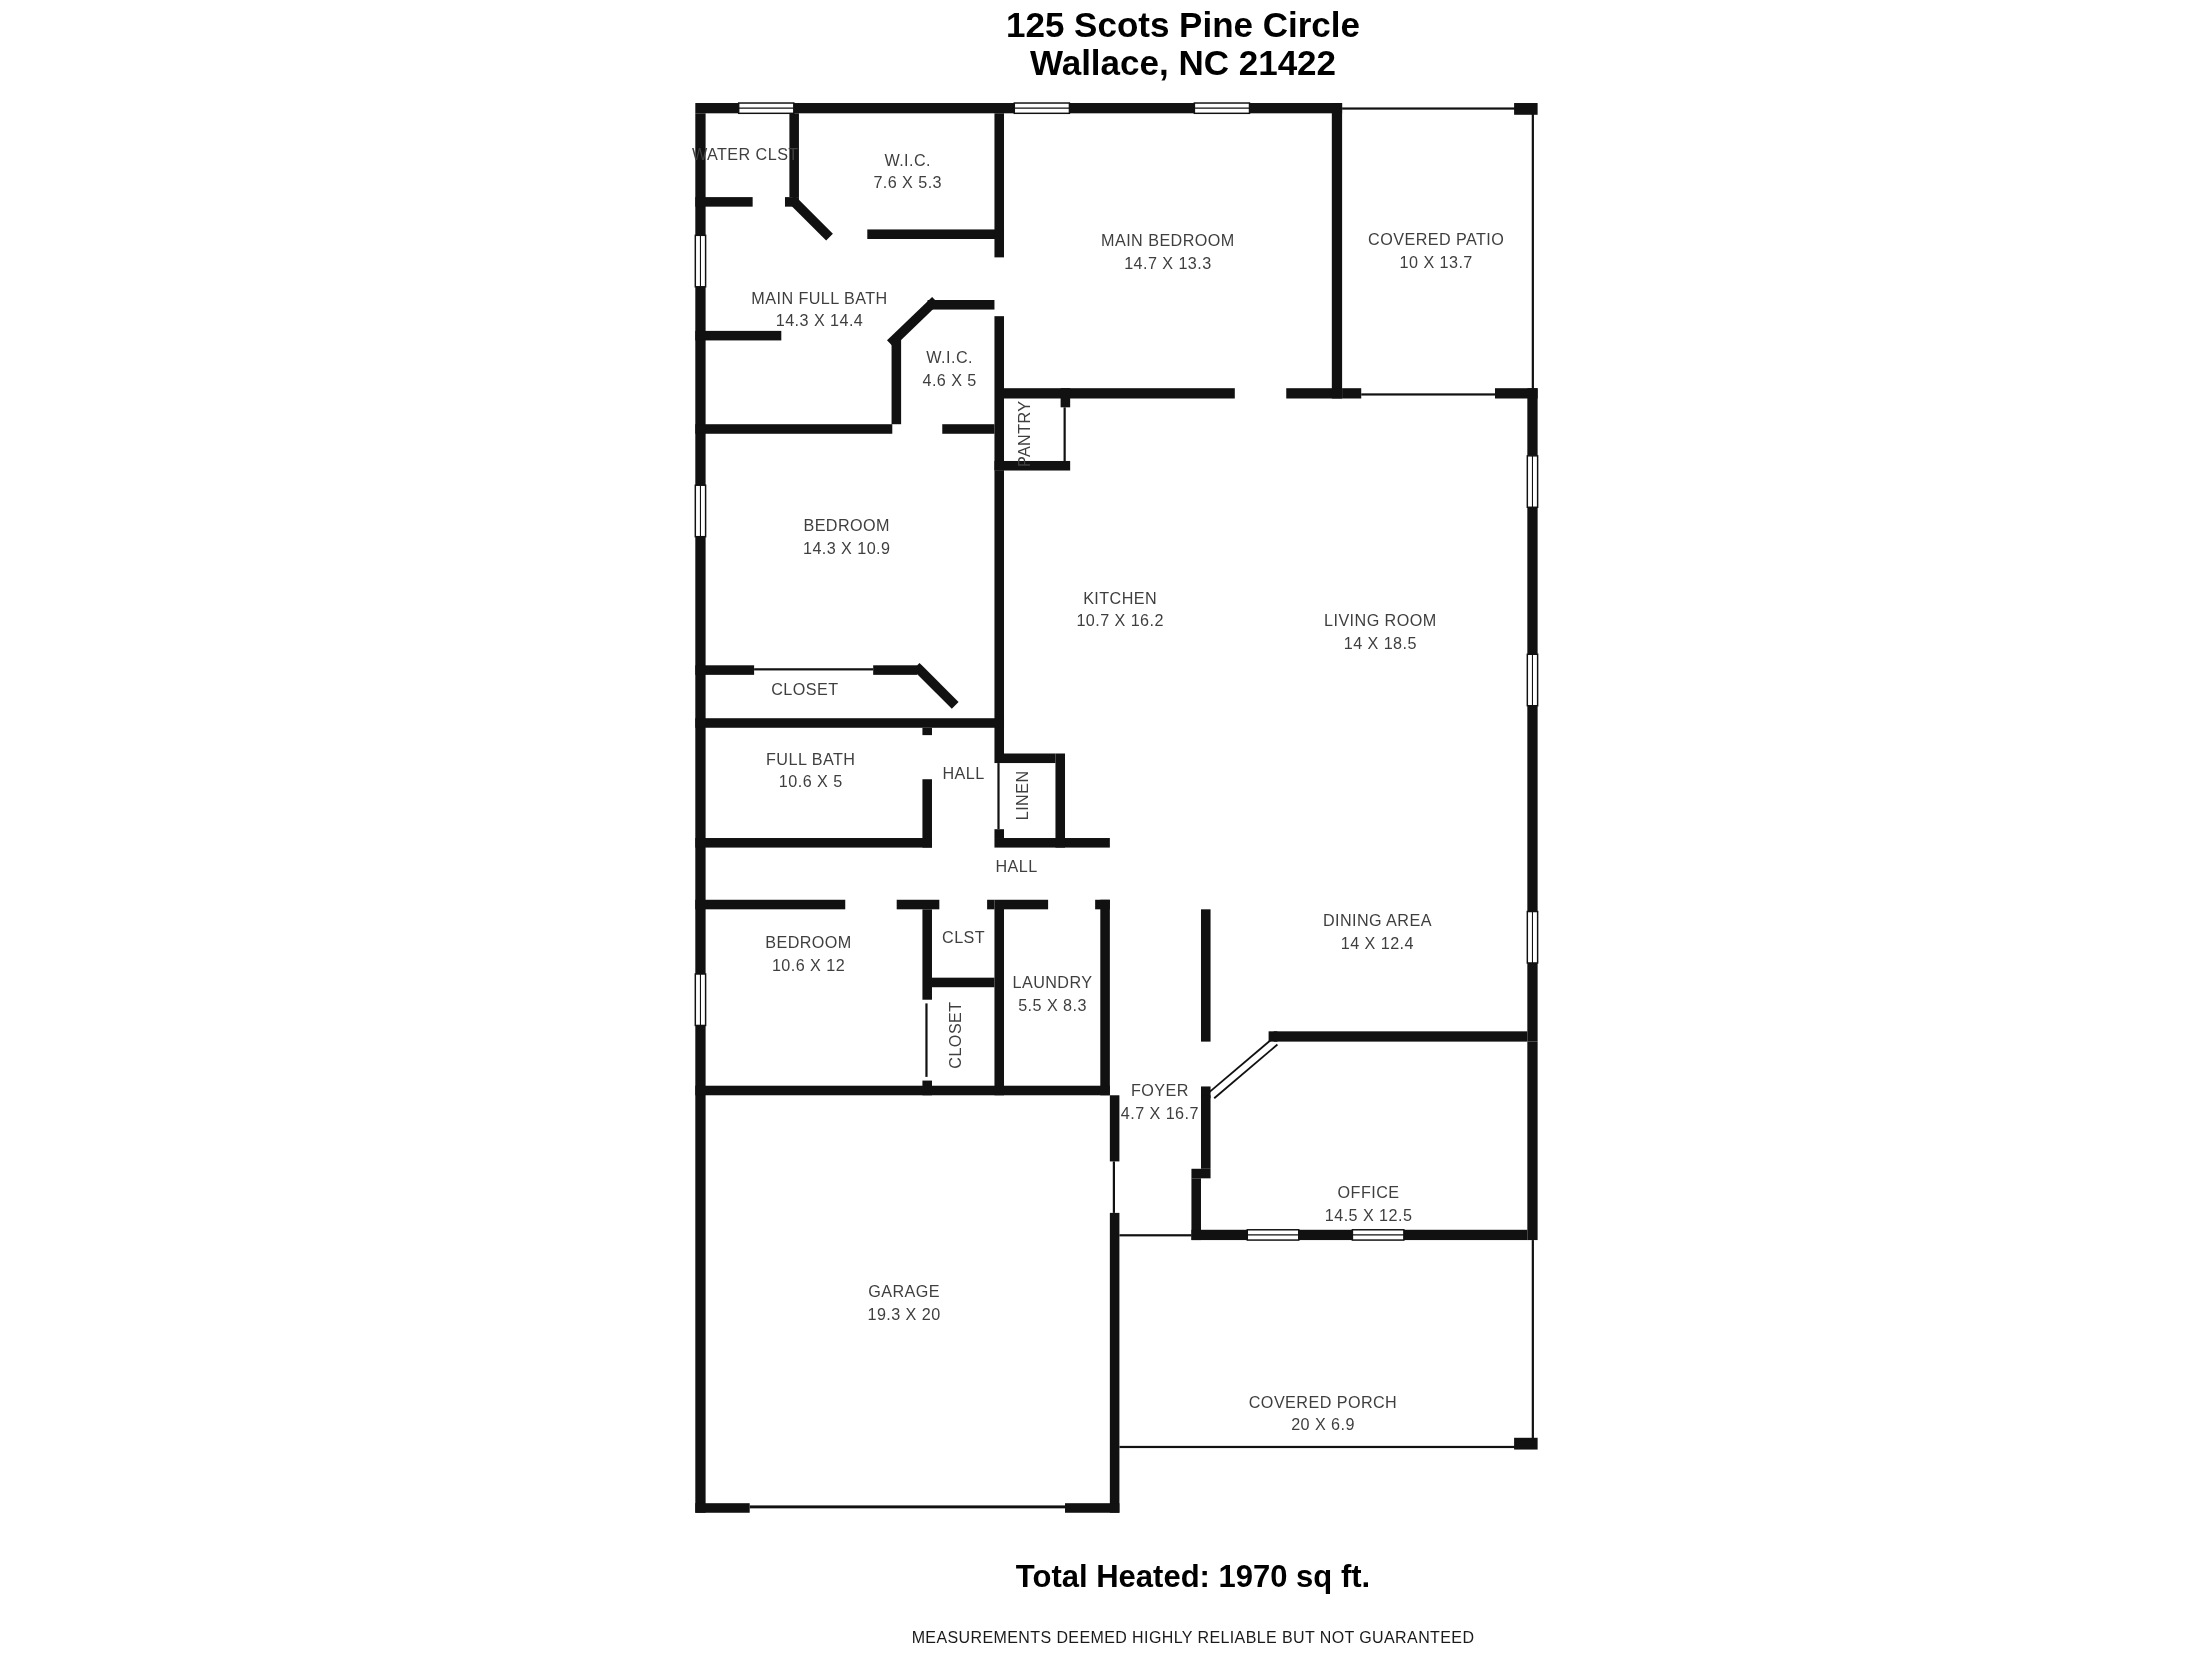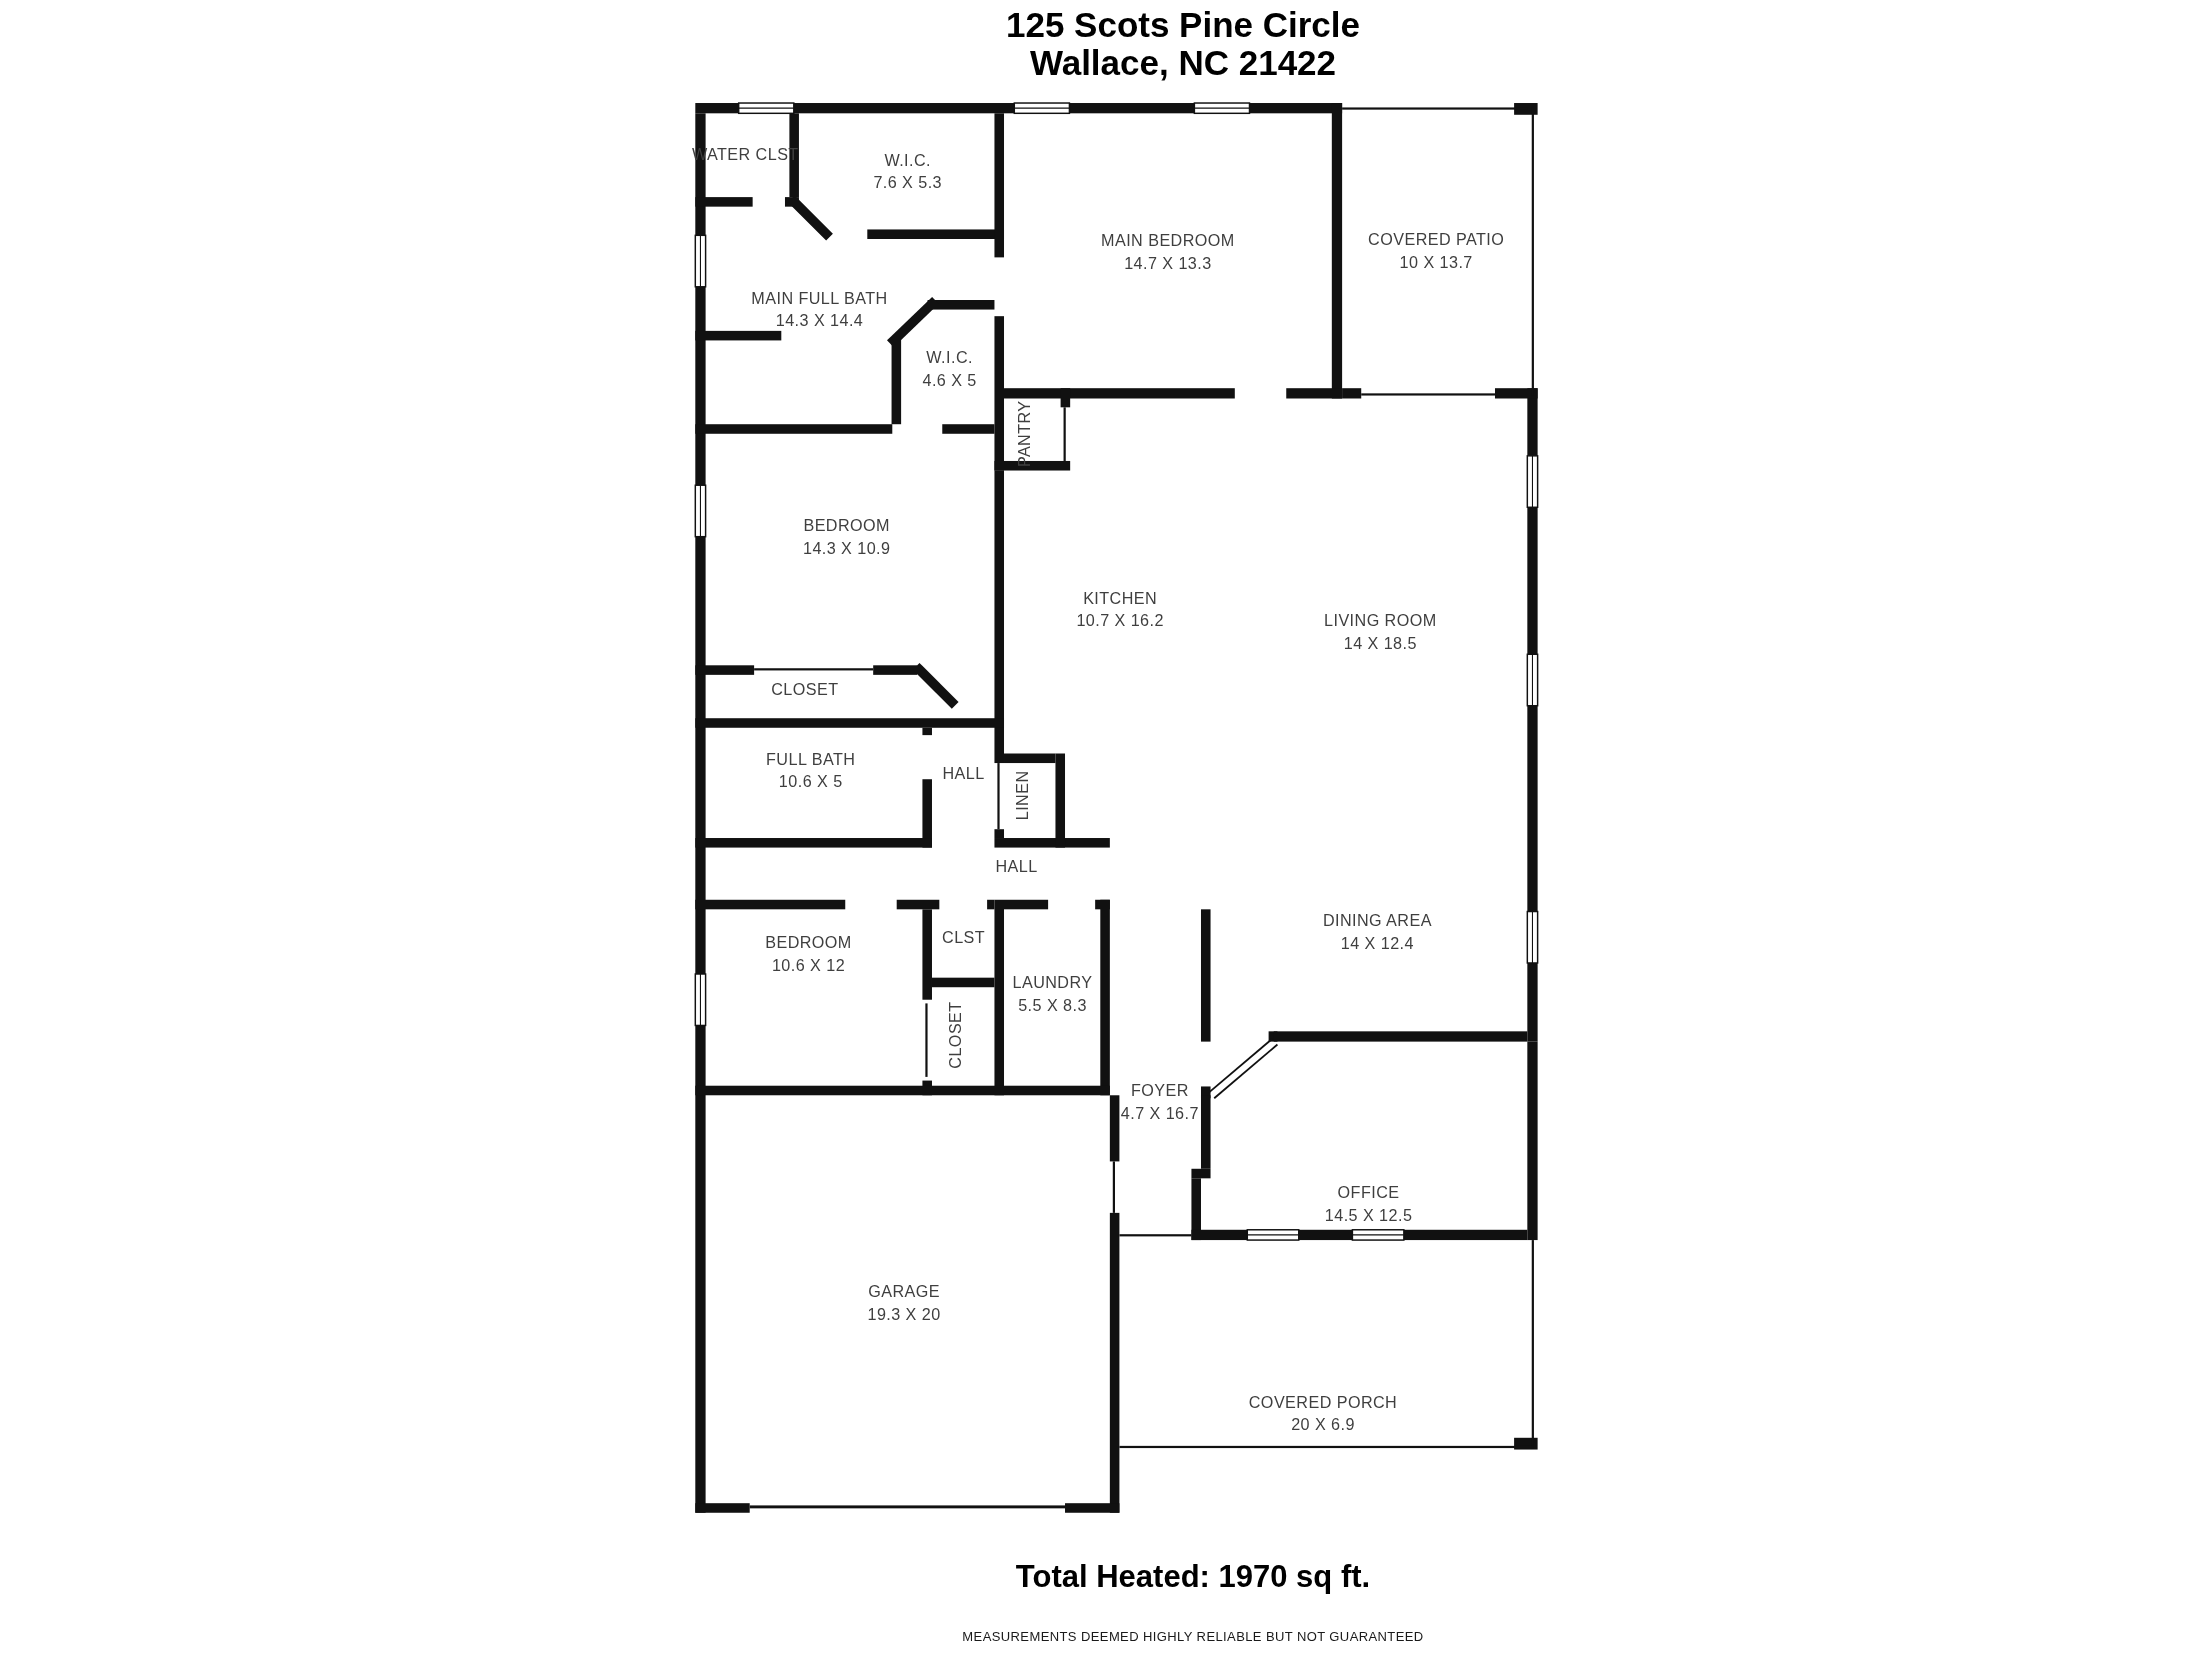--- a/index.html
+++ b/index.html
@@ -5,21 +5,21 @@
   html,body{margin:0;padding:0;background:#fff;width:2205px;height:1654px;overflow:hidden;
     font-family:"Liberation Sans", sans-serif;}
   .stage{position:absolute;left:0;top:0;width:1760px;height:1654px;background:var(--bg,#fff);}
   .title{position:absolute;left:1183px;top:5.9px;transform:translateX(-50%);
     text-align:center;font-weight:bold;font-size:35px;line-height:1.1;color:#000;white-space:nowrap;}
   .footer-total{position:absolute;left:1193px;top:1542px;transform:translateX(-50%);
     font-weight:bold;font-size:31px;color:#000;white-space:nowrap;margin-top:17px;}
   .footer-excluded{position:absolute;left:1193px;top:1585px;transform:translateX(-50%);
     font-size:28px;color:#000;white-space:nowrap;}
   .footer-disclaimer{position:absolute;left:1193px;top:1629px;transform:translateX(-50%);
-    font-size:13px;color:#1a1a1a;letter-spacing:0.4px;white-space:nowrap;}
+    font-size:16px;color:#1a1a1a;letter-spacing:0.4px;white-space:nowrap;}
   .watermark{position:absolute;left:10.3px;top:1564px;font-size:49px;letter-spacing:2.2px;
     color:var(--wm,#c9c9c9);white-space:nowrap;}
   svg{position:absolute;left:0;top:0;}
   svg text{font-family:"Liberation Sans", sans-serif;font-size:22px;fill:#3f3f3f;letter-spacing:.6px;}
   .wall{fill:var(--wall,#111);}
   .thin{fill:var(--wall,#111);}
   .ang{stroke:var(--wall,#111);stroke-width:13;stroke-linecap:square;}
   .ddoor{stroke:var(--wall,#111);stroke-width:2.5;}
   .win rect{fill:#fff;stroke:var(--wall,#111);stroke-width:2;}
   .win line{stroke:var(--wall,#111);stroke-width:1.5;}

